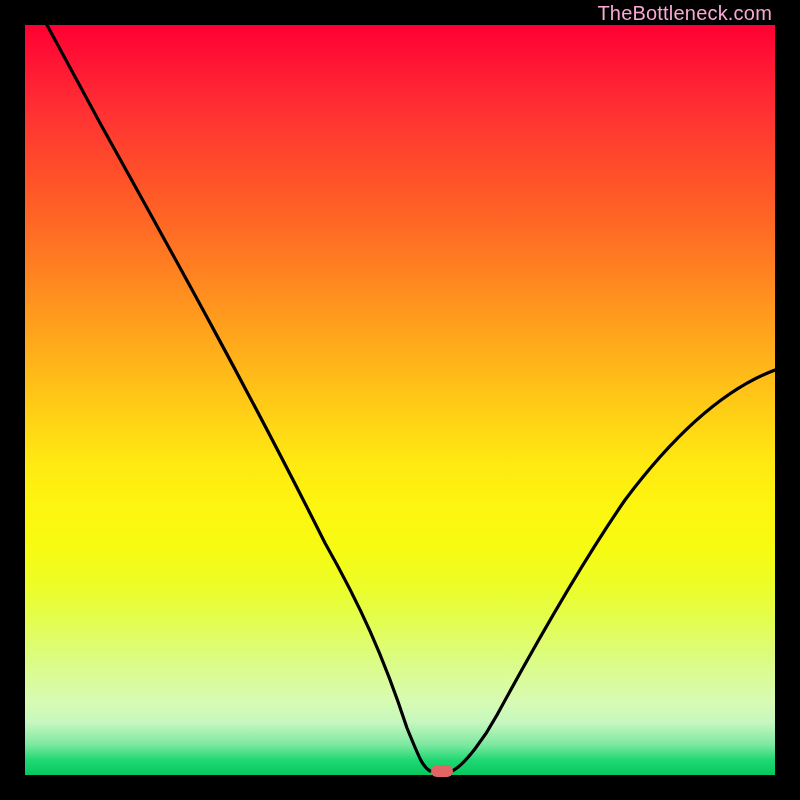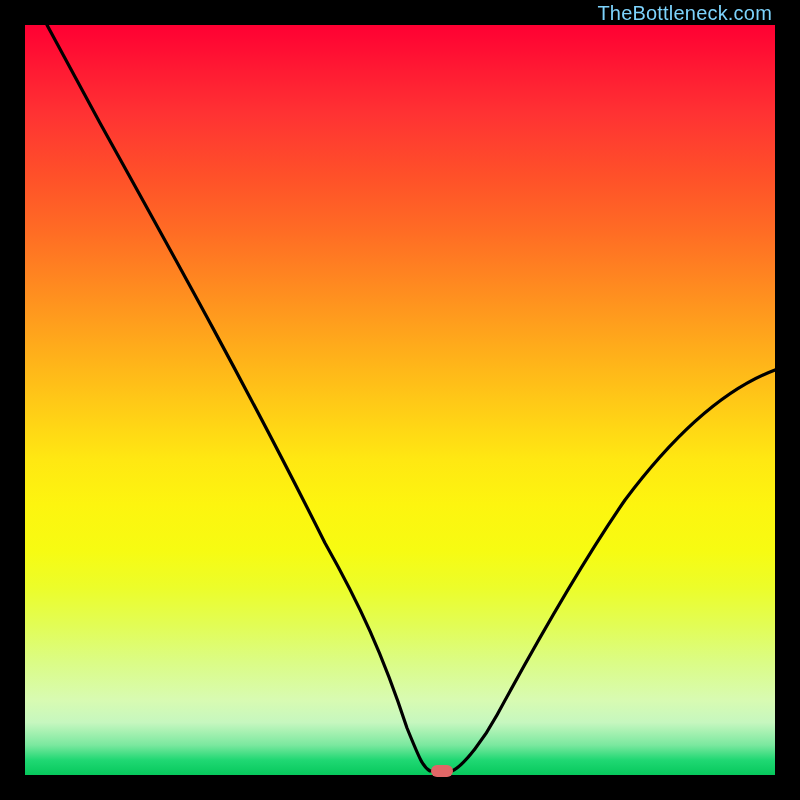--- a/index.html
+++ b/index.html
@@ -44,21 +44,21 @@
       #c6f7bf 93%,
       #7be89f 96%,
       #20d873 98%,
       #06c85c 100%
     );
   }
   .watermark {
     position: absolute;
     top: 2px;
     right: 28px;
-    color: #7dd3fc;
+    color: #f9a8d4;
     font-size: 20px;
     font-weight: 500;
     letter-spacing: 0.2px;
   }
   svg.curve {
     position: absolute;
     left: 0;
     top: 0;
     width: 750px;
     height: 750px;

